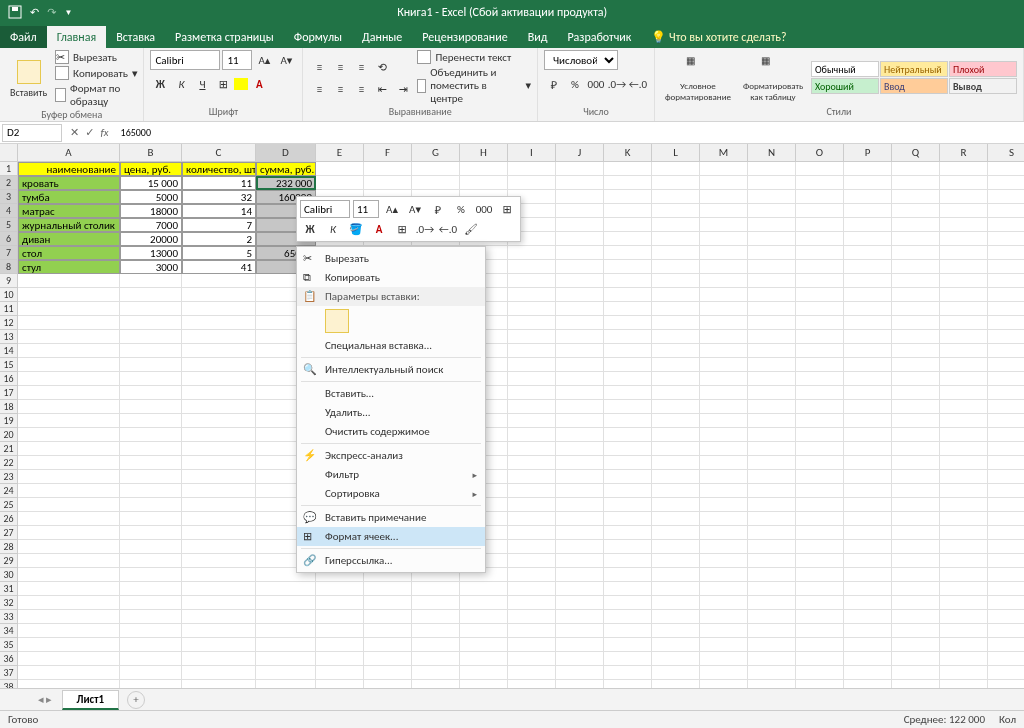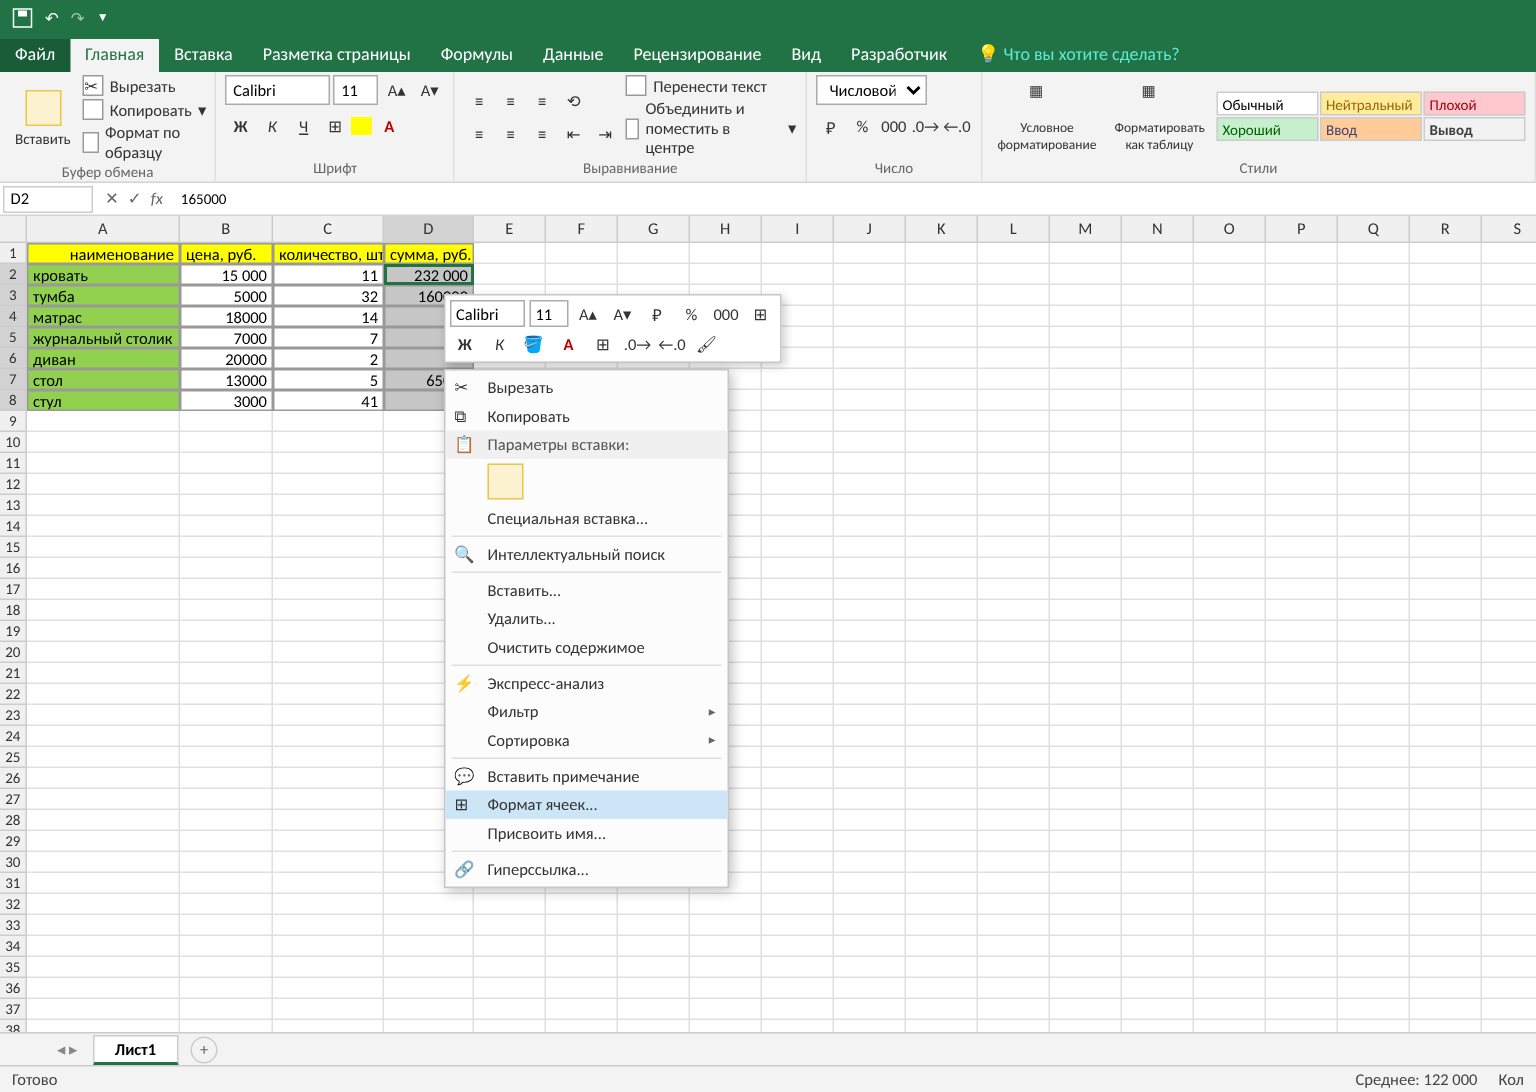--- a/index.html
+++ b/index.html
@@ -5,21 +5,21 @@
 * { box-sizing: border-box; margin: 0; padding: 0; font-family: "Segoe UI", Calibri, sans-serif; }
 body { background: #fff; width: 1024px; height: 728px; overflow: hidden; position: relative; font-size: 11px; }
 
 .titlebar { background: #217346; height: 24px; display: flex; align-items: center; color: #fff; }
 .qat { display: flex; align-items: center; gap: 8px; padding: 0 8px; }
 .title { flex: 1; text-align: center; font-size: 12px; }
 
 .tabs { background: #217346; height: 24px; display: flex; align-items: flex-end; }
 .tab { padding: 4px 10px; color: #fff; font-size: 12px; cursor: pointer; }
 .tab.active { background: #f3f3f3; color: #217346; }
-.tell-me { color: #5eead4; padding: 4px 10px; font-size: 12px; }
+.tell-me { color: #fef9c3; padding: 4px 10px; font-size: 12px; }
 
 .ribbon { background: #f3f3f3; height: 74px; display: flex; border-bottom: 1px solid #d4d4d4; }
 .group { border-right: 1px solid #e0e0e0; padding: 2px 6px; display: flex; flex-direction: column; justify-content: space-between; }
 .group-label { text-align: center; font-size: 10px; color: #666; padding-bottom: 1px; }
 .group-body { flex: 1; display: flex; align-items: center; gap: 4px; }
 .big-btn { display: flex; flex-direction: column; align-items: center; gap: 2px; font-size: 10px; color: #333; padding: 2px 4px; }
 .big-icon { width: 24px; height: 24px; background: #fdf2d0; border: 1px solid #e6c84f; }
 .small-row { display: flex; flex-direction: column; gap: 2px; font-size: 11px; color: #333; }
 .small-row div { display: flex; align-items: center; gap: 4px; }
 .mini-icon { width: 14px; height: 14px; display: inline-block; border: 1px solid #999; background: #fff; }
@@ -91,20 +91,21 @@
     <span>
         <svg width="14" height="14">
           <rect x="1" y="1" width="12" height="12" fill="none" stroke="#fff"></rect>
           <rect x="4" y="2" width="6" height="4" fill="#fff"></rect>
         </svg>
       </span>
     <span style="color:#fff">↶</span>
     <span style="color:#9fc9b0">↷</span>
     <span style="color:#fff;font-size:8px">▼</span>
   </div>
+  <div class="title">Книга1 - Excel (Сбой активации продукта)</div>
   <div style="width:100px"></div>
 </div>
 
 <div class="tabs">
   <div class="tab" style="background:#1a5c38">Файл</div>
   <div class="tab active">Главная</div>
   <div class="tab">Вставка</div>
   <div class="tab">Разметка страницы</div>
   <div class="tab">Формулы</div>
   <div class="tab">Данные</div>
@@ -1136,21 +1137,18 @@
     </div>
   <div class="cm-sep"></div>
   <div class="cm-item">
       <span class="cm-icon">💬</span>
       <span>Вставить примечание</span>
     </div>
   <div class="cm-item hover">
       <span class="cm-icon">⊞</span>
       <span>Формат ячеек...</span>
     </div>
-  <div class="cm-item">
-      <span>Присвоить имя...</span>
-    </div>
   <div class="cm-sep"></div>
   <div class="cm-item">
       <span class="cm-icon">🔗</span>
       <span>Гиперссылка...</span>
     </div>
 </div>
 
 </body></html>

